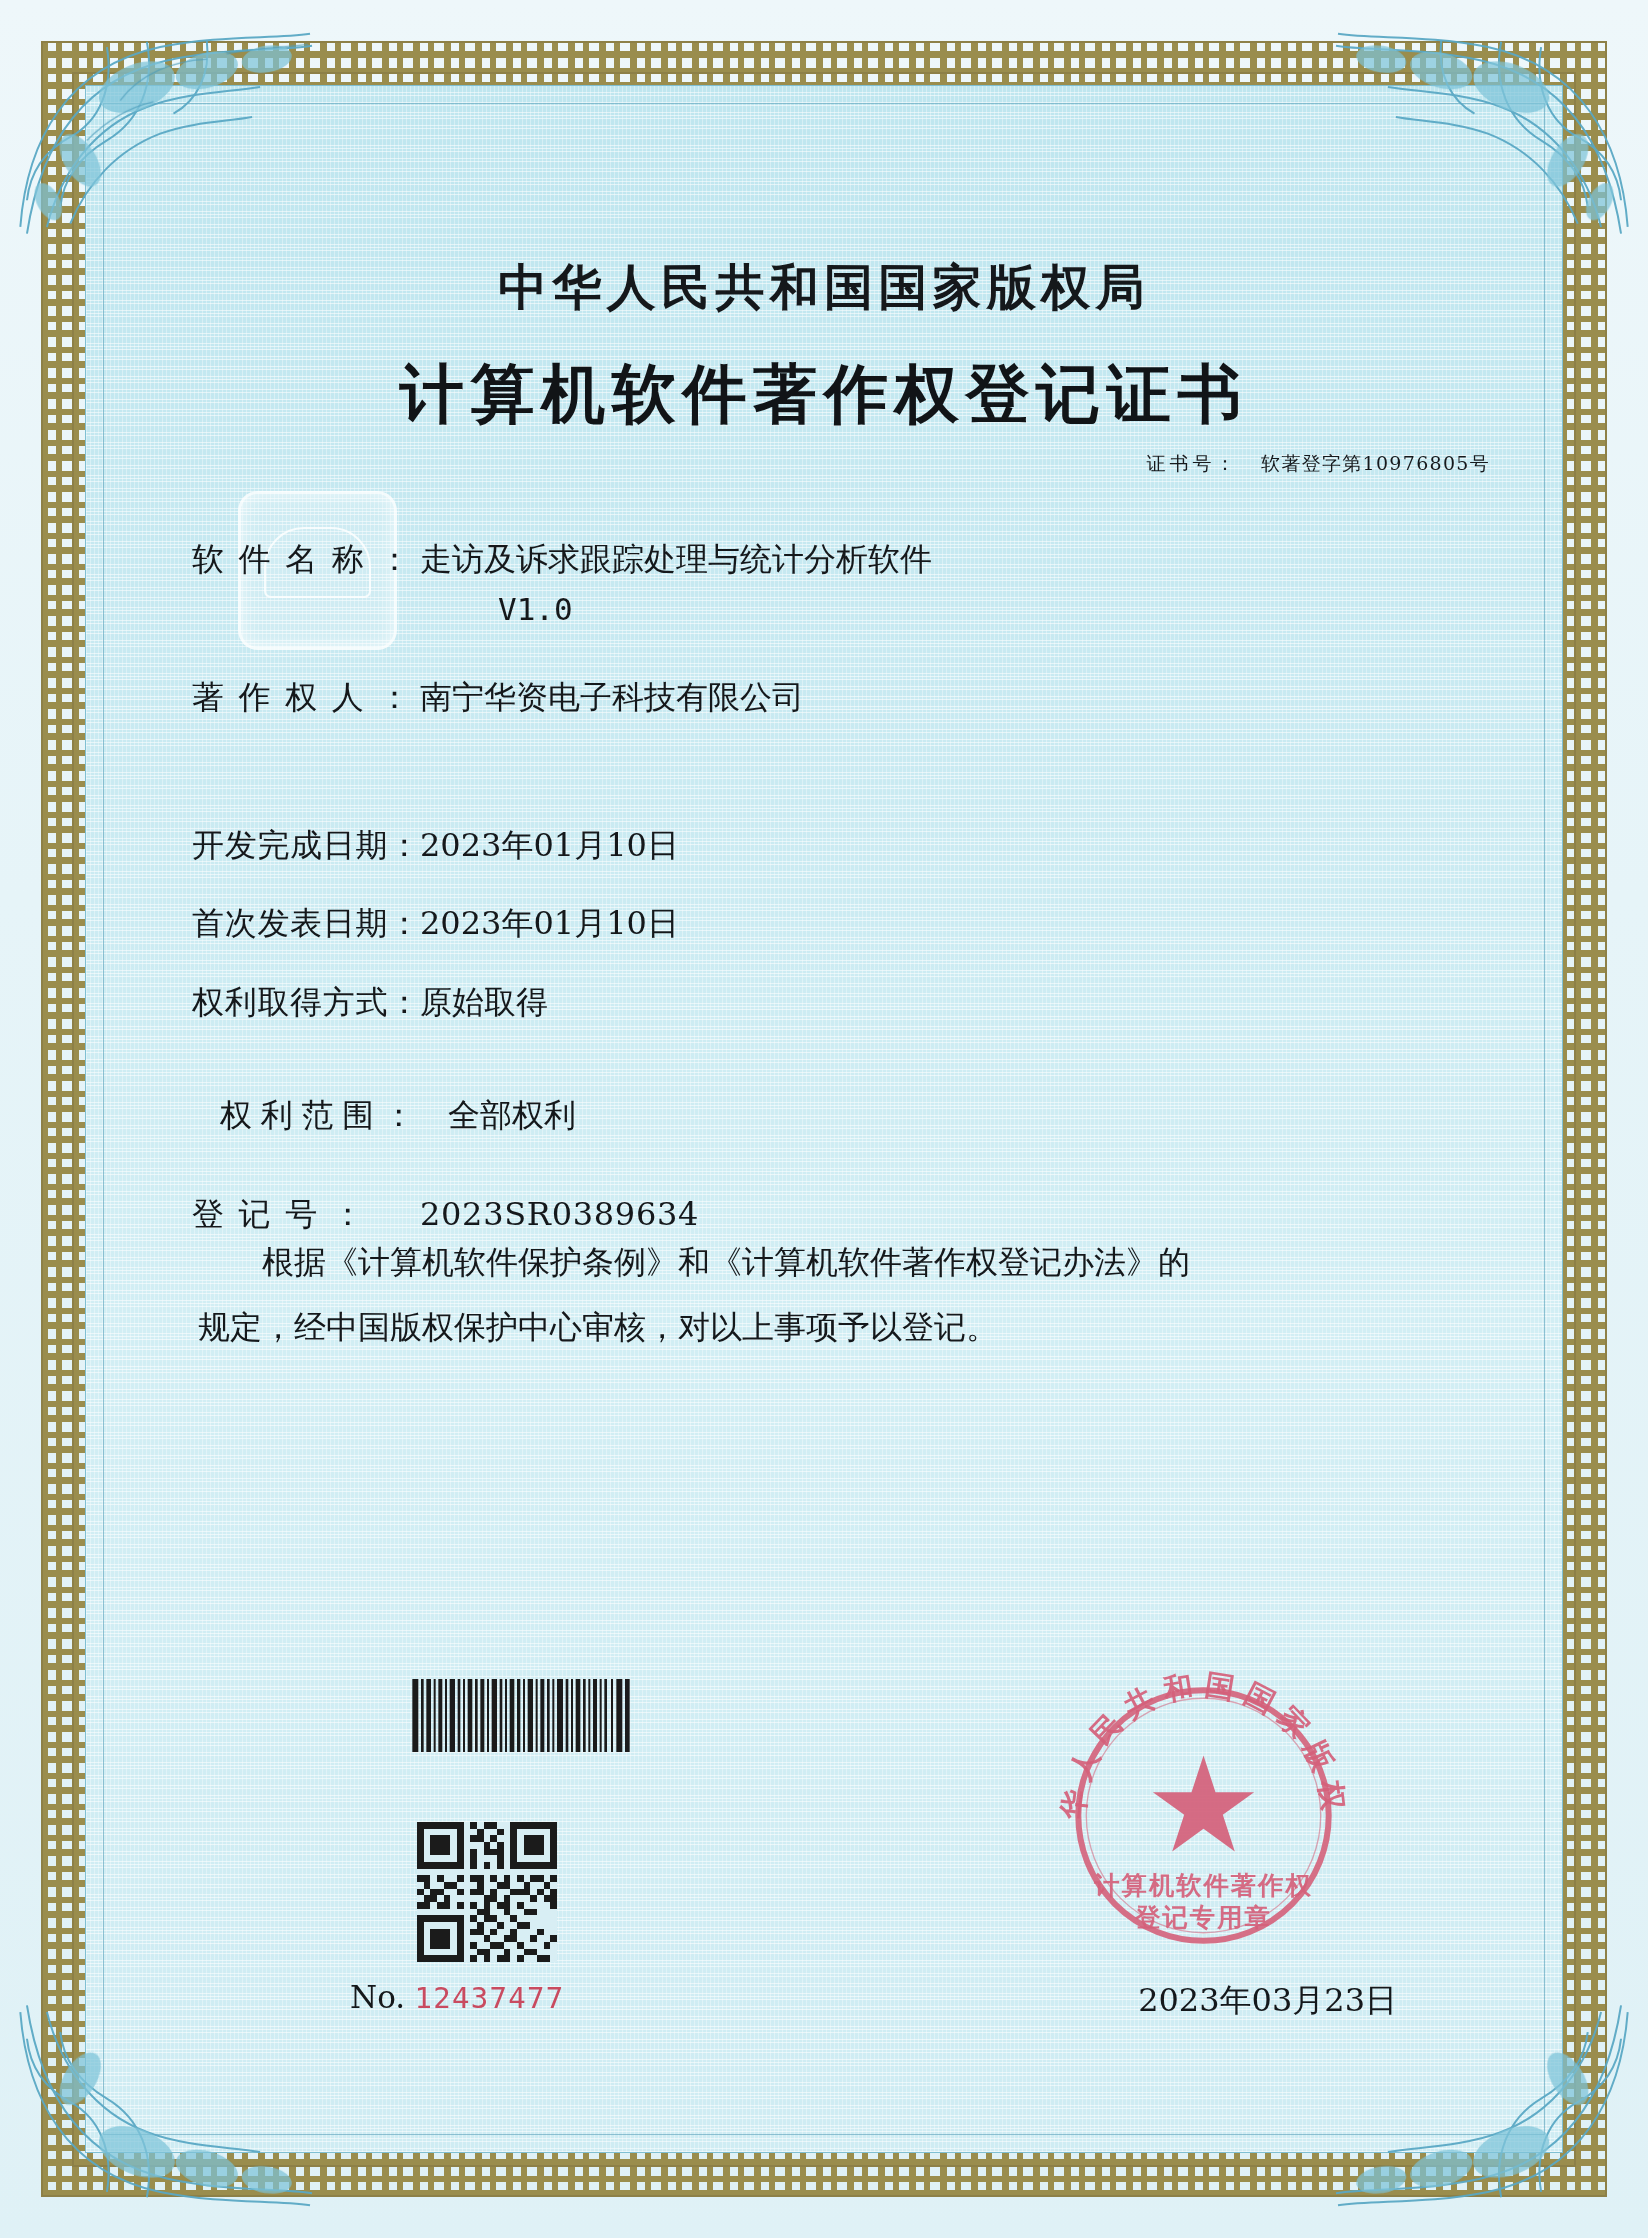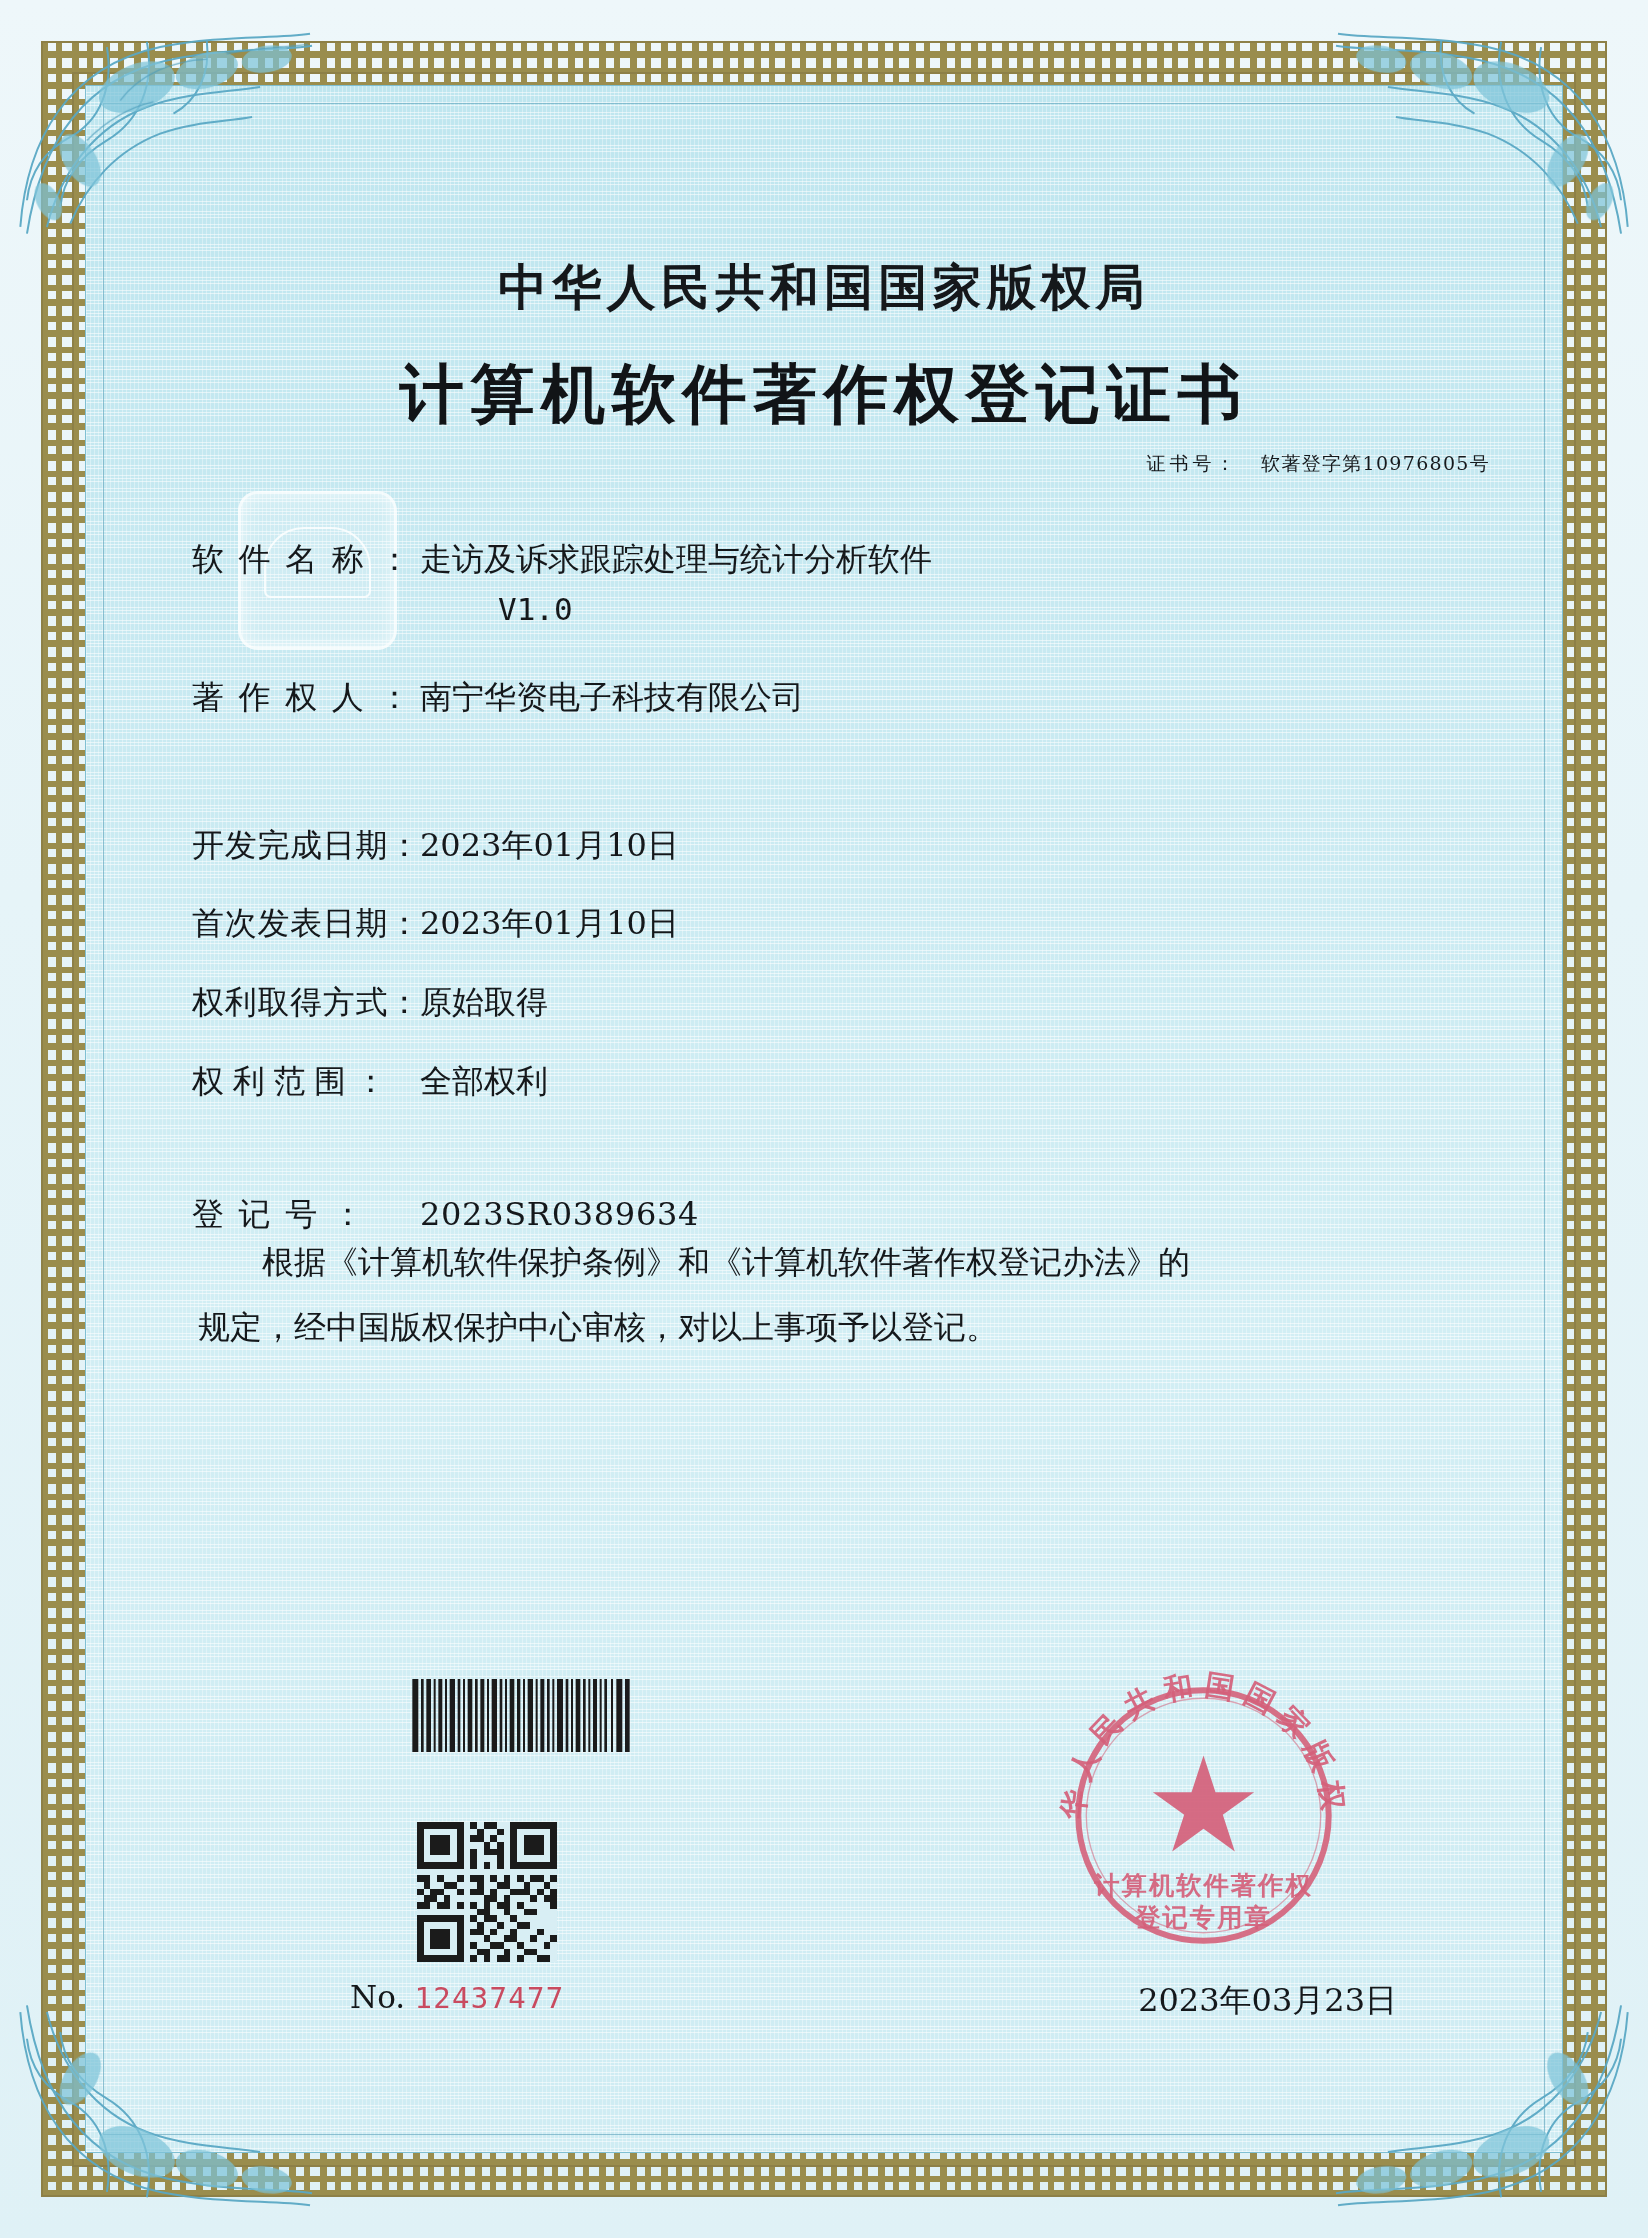--- a/index.html
+++ b/index.html
@@ -177,21 +177,21 @@
   .field .lbl.sp3 { letter-spacing: 8.7px; }
   .field .lbl.sp0 { letter-spacing: 0.7px; }
   .field .val { margin-left: 8px; }
 
   .f-softname  { top: 453px; }
   .f-version   { top: 506px; left: 413px; font-family: "DejaVu Sans Mono", monospace; font-size: 31px; }
   .f-owner     { top: 591px; }
   .f-devdate   { top: 739px; }
   .f-pubdate   { top: 817px; }
   .f-acquire   { top: 896px; }
-  .f-scope     { top: 975px; }
+  .f-scope     { top: 1009px; margin-left: 28px; }
   .f-regno     { top: 1108px; }
   .f-regno .val { font-family: "DejaVu Serif", "Liberation Serif", serif; letter-spacing: 0.7px; }
 
   .statement {
     position: absolute;
     left: 113px;
     width: 1251px;
     font-size: 32px;
     line-height: 65px;
     color: #15181b;

